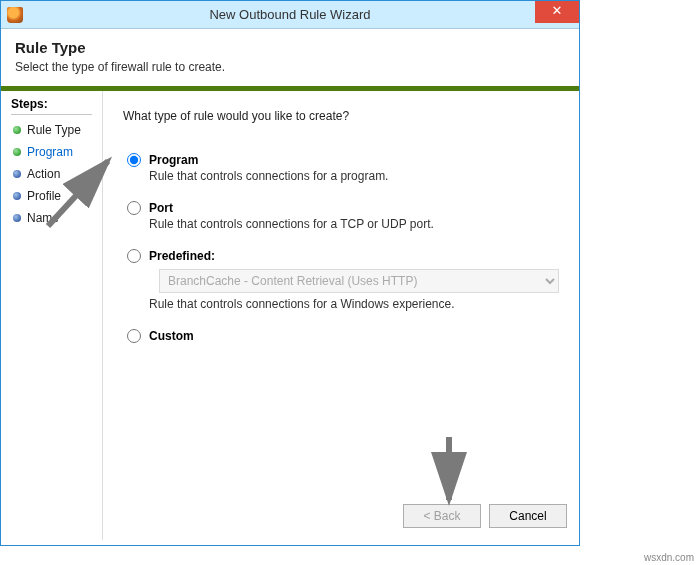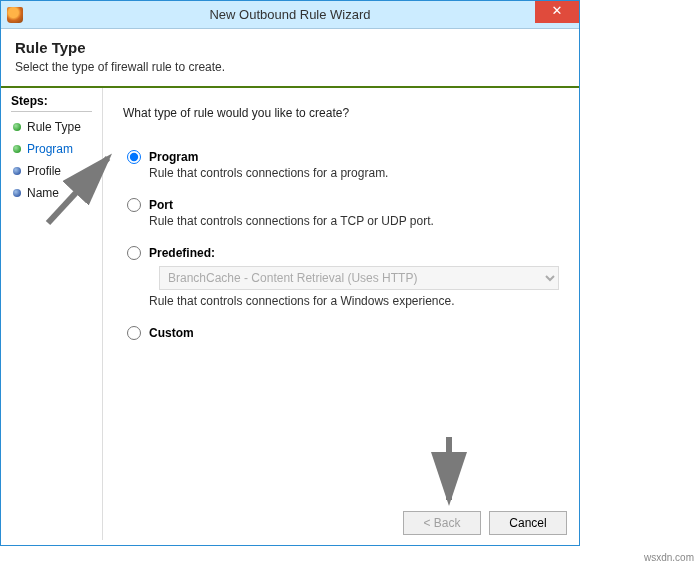--- a/index.html
+++ b/index.html
@@ -61,21 +61,21 @@
     color: #222;
     margin-bottom: 4px;
   }
   .header .subtitle {
     font-size: 12px;
     color: #333;
   }
   .body {
     display: flex;
     height: 454px;
-    border-top: 2px solid #4d7c0f;
+    border-top: 5px solid #4d7c0f;
   }
   .sidebar {
     width: 180px;
     padding: 6px 10px;
     background: #fff;
   }
   .steps-header {
     font-weight: bold;
     font-size: 12px;
     padding-bottom: 3px;
@@ -140,21 +140,21 @@
     width: 100%;
     font-size: 12px;
     padding: 3px 4px;
     border: 1px solid #ccc;
     background: #f3f3f3;
     color: #888;
   }
   .footer {
     position: absolute;
     right: 12px;
-    bottom: 5px;
+    bottom: 12px;
     display: flex;
     gap: 8px;
     border-radius: 6px;
   }
   .btn {
     min-width: 78px;
     height: 24px;
     font-size: 12px;
     border: 1px solid #adadad;
     background: #f0f0f0;
@@ -201,20 +201,24 @@
     <div class="sidebar">
       <div class="steps-header">Steps:</div>
 
       <div class="step">
         <span class="bullet green"></span>
         <span class="step-label">Rule Type</span>
       </div>
       <div class="step">
         <span class="bullet green"></span>
         <span class="step-label active">Program</span>
+      </div>
+      <div class="step">
+        <span class="bullet blue"></span>
+        <span class="step-label">Action</span>
       </div>
       <div class="step">
         <span class="bullet blue"></span>
         <span class="step-label">Profile</span>
       </div>
       <div class="step">
         <span class="bullet blue"></span>
         <span class="step-label">Name</span>
       </div>
     </div>

